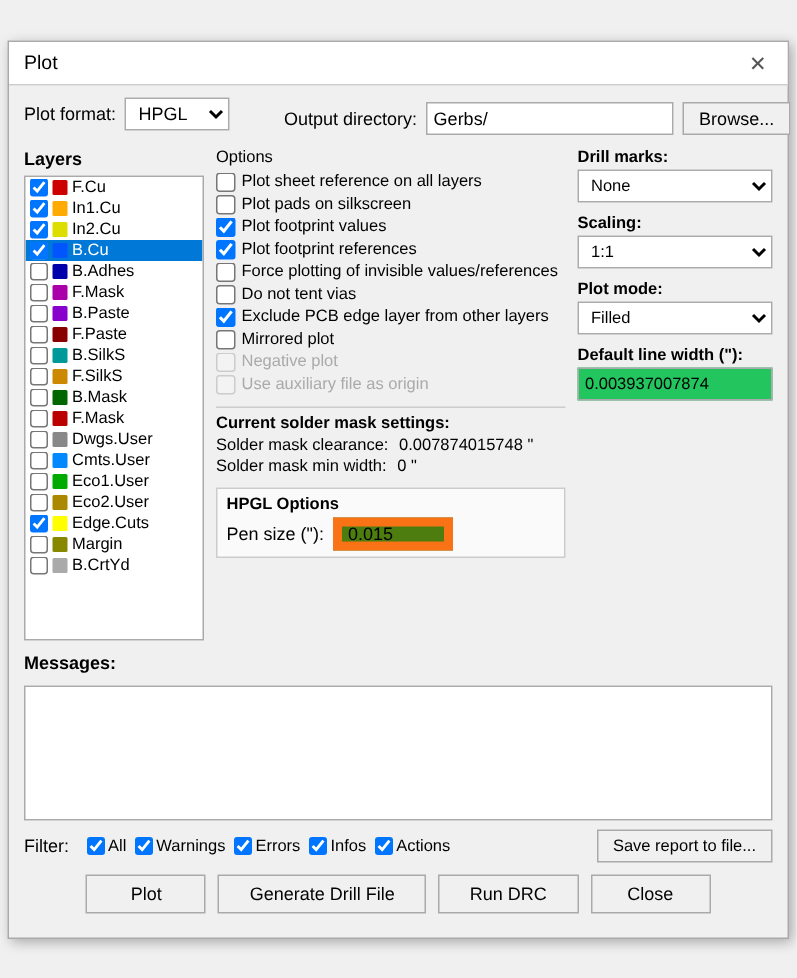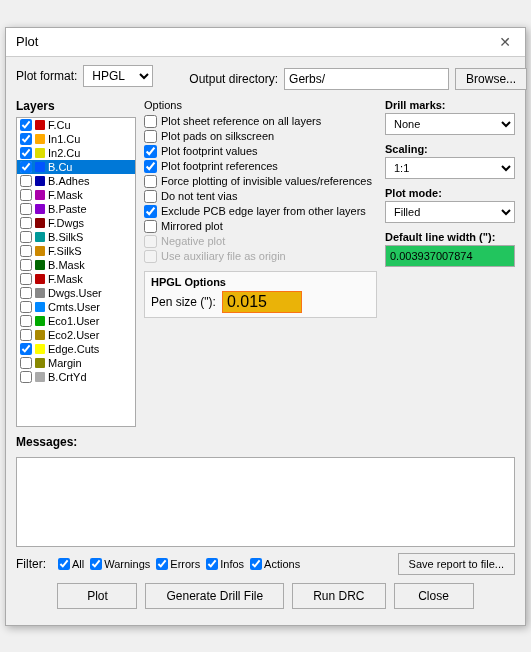--- a/index.html
+++ b/index.html
@@ -184,24 +184,24 @@
       border: 1px solid #ccc;
       padding: 4px 6px;
       background: #fafafa;
     }
     .hpgl-title {
       font-size: 11px;
       font-weight: bold;
       margin-bottom: 3px;
     }
     .hpgl-input {
-      border: 1px solid #f97316;
-      background: #eab308;
+      border: 6px solid #f97316;
+      background: #4d7c0f;
       padding: 2px 4px;
-      font-size: 16px;
+      font-size: 12px;
       height: 22px;
       width: 80px;
     }
     .messages-section {
       margin-top: 8px;
       border: 1px solid #aaa;
       background: white;
       height: 90px;
       padding: 4px;
     }
@@ -315,21 +315,21 @@
               <span>F.Mask</span>
             </div>
             <div class="layer-item">
               <input type="checkbox" style="">
               <span class="layer-color-dot" style="background-color: rgb(136, 0, 204);"></span>
               <span>B.Paste</span>
             </div>
             <div class="layer-item">
               <input type="checkbox" style="">
               <span class="layer-color-dot" style="background-color: rgb(136, 0, 0);"></span>
-              <span>F.Dwgs</span>
+              <span>F.Paste</span>
             </div>
             <div class="layer-item">
               <input type="checkbox" style="">
               <span class="layer-color-dot" style="background-color: rgb(0, 153, 153);"></span>
               <span>B.SilkS</span>
             </div>
             <div class="layer-item">
               <input type="checkbox" style="">
               <span class="layer-color-dot" style="background-color: rgb(204, 136, 0);"></span>
               <span>F.SilkS</span>
@@ -420,20 +420,31 @@
             <div class="checkbox-row">
               <input type="checkbox" disabled="" style="">
               <span style="color: rgb(170, 170, 170);">Negative plot</span>
             </div>
             <div class="checkbox-row">
               <input type="checkbox" disabled="" style="">
               <span style="color: rgb(170, 170, 170);">Use auxiliary file as origin</span>
             </div>
           </div>
 
+        <div class="solder-mask-section">
+          <div class="section-title">Current solder mask settings:</div>
+          <div class="info-row">
+            <span>Solder mask clearance:</span>
+            <span style="margin-left:4px;">0.007874015748 "</span>
+          </div>
+          <div class="info-row">
+            <span>Solder mask min width:</span>
+            <span style="margin-left:4px;">0 "</span>
+          </div>
+        </div>
 
         <div class="hpgl-section">
           <div class="hpgl-title">HPGL Options</div>
           <div style="display:flex; align-items:center; gap:6px;">
             <span>Pen size ("):</span>
             <input type="text" class="hpgl-input" value="0.015" style="">
           </div>
         </div>
       </div>
 

